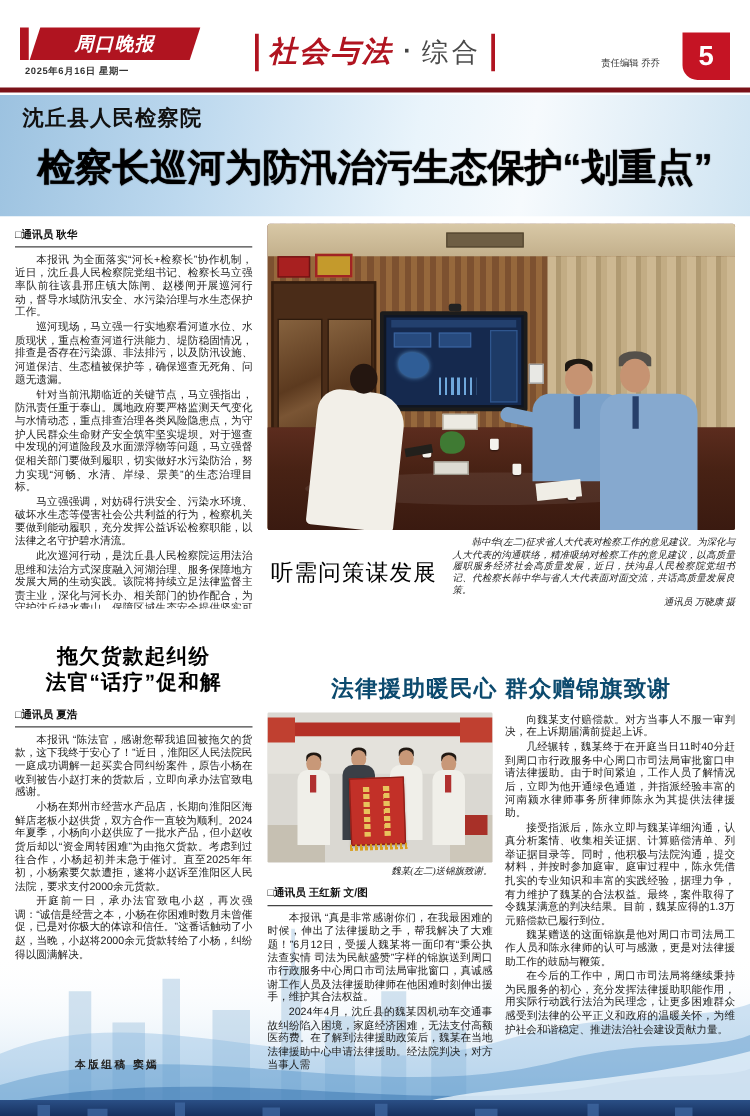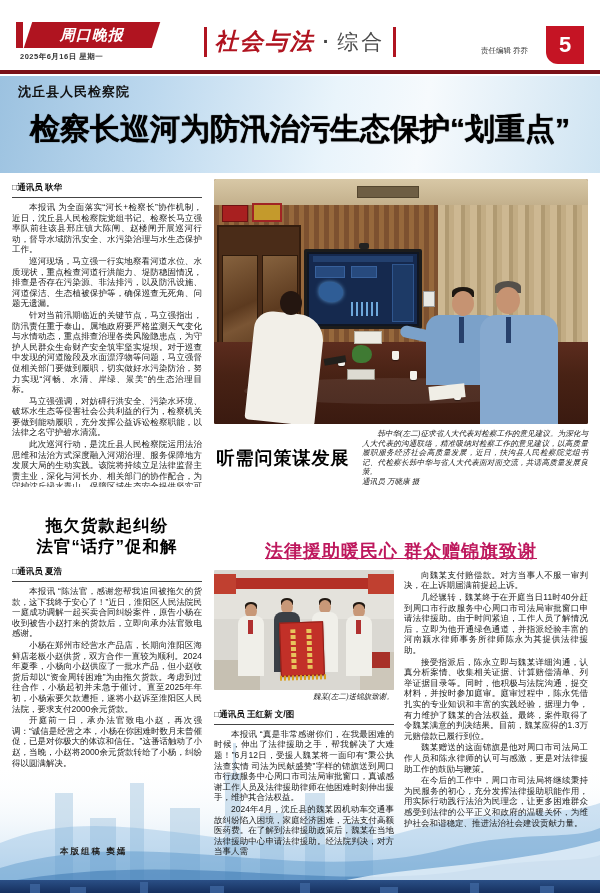--- a/index.html
+++ b/index.html
@@ -41,21 +41,21 @@
     display:flex; align-items:center; justify-content:center;
     border-bottom-left-radius:12px;
   }
   .header-rule { height:4px; background:#7a1118; margin-top:0; position:relative; z-index:2; }
 
   
   .lead-banner {
     position:relative; height:97px; margin-top:2px; padding:7px 18px 0; z-index:1;
     background:linear-gradient(100deg,#9cc2e0 0%,#bcd8ee 25%,#e9f4fb 55%,#f6fafd 70%,#cfe4f2 100%);
   }
-  .kicker { font-size:13px; font-weight:bold; color:#111; letter-spacing:1px; }
+  .kicker { font-size:17px; font-weight:bold; color:#111; letter-spacing:1px; }
   .headline {
     margin-top:8px; text-align:center; font-size:30px; font-weight:900;
     letter-spacing:0px; color:#000; white-space:nowrap;
     text-shadow:0 0 1px #000;
   }
 
   
   .content { position:relative; z-index:1; padding:0 12px; }
   .byline { font-size:8.5px; font-weight:bold; color:#111; padding:3px 0 3px; border-bottom:1px solid #444; margin-bottom:4px; }
   .body p { font-size:8.5px; line-height:10.6px; text-align:justify; text-indent:2em; color:#1b1b1b; margin-bottom:1px; }
@@ -105,37 +105,37 @@
   .p1-tie { position:absolute; width:5px; height:26px; background:#27406b; }
   .p1-cup { position:absolute; width:7px; height:9px; background:#f4f2ec; border-radius:1px 1px 2px 2px; box-shadow:0 1px 1px rgba(0,0,0,.4); }
   .p1-tissue { position:absolute; left:140px; top:152px; width:28px; height:13px; background:#eceae2; border:1px solid #b9b4a6; }
   .p1-plant { position:absolute; left:138px; top:166px; width:20px; height:18px; background:#3f7a33; border-radius:50% 60% 55% 45%; }
   .p1-paper { position:absolute; left:215px; top:206px; width:36px; height:14px; background:#f0eee6; transform:rotate(-6deg); }
   .p1-phone { position:absolute; left:133px; top:190px; width:28px; height:11px; background:#dddbd2; border:1px solid #9a968a; }
   .p1-remote { position:absolute; left:110px; top:178px; width:22px; height:7px; background:#22201c; transform:rotate(-10deg); }
 
   
   .caption-row { display:flex; margin-top:5px; align-items:center; gap:10px; }
-  .photo-title { flex:0 0 138px; text-align:center; font-size:18px; font-weight:700; letter-spacing:1px; color:#000; }
+  .photo-title { flex:0 0 138px; text-align:center; font-size:18px; font-weight:400; letter-spacing:1px; color:#000; }
   .photo-cap-wrap { flex:1; }
   .photo-cap {
     font-family:"Liberation Serif","DejaVu Serif",serif; font-style:italic;
     font-size:7.6px; line-height:9.6px; text-align:justify; color:#222; text-indent:2em;
   }
-  .photo-credit { font-family:Liberation Sans, sans-serif; font-style:italic; font-size:7.6px; color:#222; }
+  .photo-credit { font-family:Liberation Serif, serif; font-style:italic; font-size:7.6px; text-align:right; color:#222; }
 
   
   .row2 { display:flex; gap:12px; margin-top:28px;align-items:flex-end; }
   .a2 { width:190px; flex:0 0 190px; }
   .a2-title { text-align:center; font-size:16.5px; font-weight:900; line-height:21px; color:#000; letter-spacing:1px; margin-bottom:6px; }
   .a2 .body { height:246px; overflow:hidden; }
   .page-credit { margin-top:14px; margin-left:48px; font-size:8.5px; font-weight:bold; color:#222; letter-spacing:2px; }
 
   .a3 { flex:1; }
-  .a3-title { text-align:center; font-size:18px; font-weight:900; color:#be185d; letter-spacing:1px; margin-bottom:7px; white-space:nowrap;text-decoration:underline; }
+  .a3-title { text-align:center; font-size:18px; font-weight:900; color:#0c4a6e; letter-spacing:1px; margin-bottom:7px; white-space:nowrap; }
   .a3-cols { display:flex; gap:10px; }
   .a3-col1 { width:180px; flex:0 0 180px; }
   .a3-col2 { flex:1; }
 
   
   .photo2 { position:relative; width:180px; height:120px; background:#dad8d2; overflow:hidden; border-radius:1px; }
   .p2-banner { position:absolute; top:8px; left:10px; right:10px; height:11px; background:#b43026; }
   .p2-rleft { position:absolute; top:4px; left:0; width:22px; height:20px; background:#c04030; }
   .p2-rright { position:absolute; top:4px; right:0; width:26px; height:20px; background:#c04030; }
   .p2-wall { position:absolute; top:19px; left:0; right:0; height:30px; background:#e4e2dc; }

